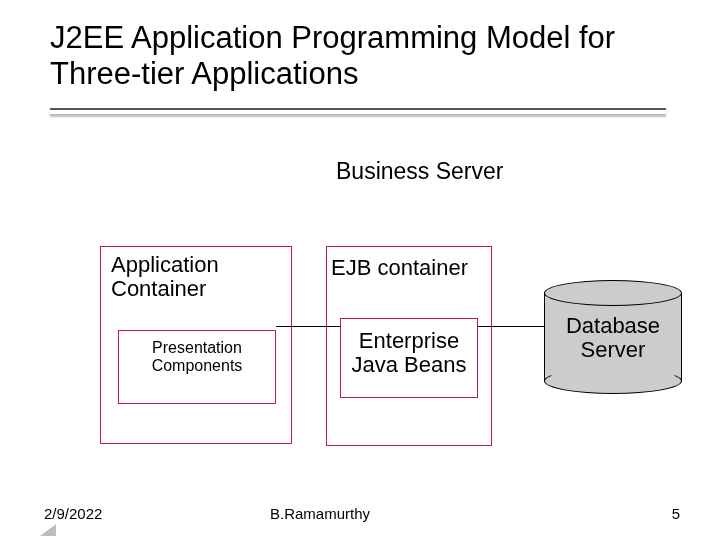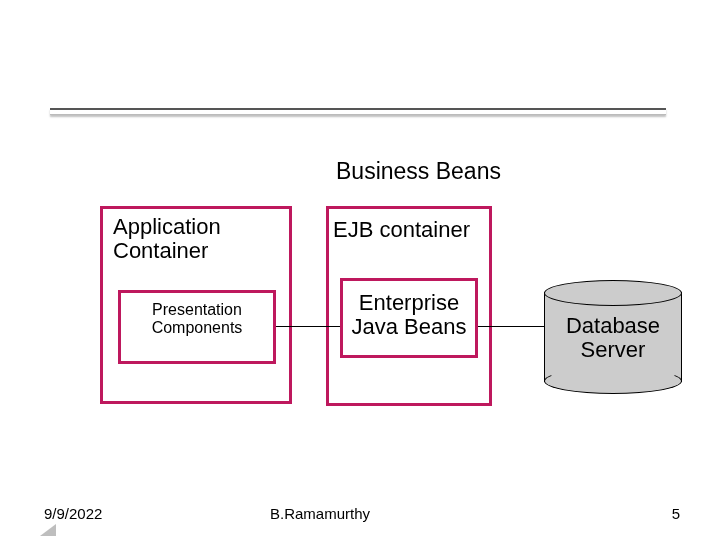--- a/index.html
+++ b/index.html
@@ -3,21 +3,21 @@
 <meta charset="utf-8">
 <style>
   html,body{margin:0;padding:0;width:720px;height:540px;background:#fff;font-family:"Verdana","Geneva",sans-serif;color:#000;}
   .slide{position:relative;width:720px;height:540px;}
   .title{position:absolute;left:50px;top:20px;right:40px;font-size:31px;line-height:1.15;font-weight:400;}
   .rule{position:absolute;left:50px;top:108px;width:616px;height:4px;border-top:2px solid #555;border-bottom:1px solid #bbb;box-shadow:0 2px 2px rgba(0,0,0,0.25);}  
   .notch{position:absolute;left:40px;top:524px;width:0;height:0;border-left:16px solid transparent;border-right:0 solid transparent;border-bottom:12px solid #888;opacity:.55}
 
   .biz{position:absolute;left:336px;top:158px;font-size:23px;}
 
-  .box{position:absolute;border:3px solid #be185d;box-sizing:border-box;}
+  .box{position:absolute;border:1px solid #be185d;box-sizing:border-box;margin-top:40px;}
   #appc{left:100px;top:206px;width:192px;height:198px;}
   #appc .lbl{position:absolute;left:10px;top:6px;font-size:22px;line-height:1.1;}
   #ejbc{left:326px;top:206px;width:166px;height:200px;}
   #ejbc .lbl{position:absolute;left:4px;top:8px;font-size:22px;}
 
   #pres{left:118px;top:290px;width:158px;height:74px;}
   #pres .lbl{position:absolute;width:100%;top:8px;text-align:center;font-size:16px;line-height:1.1;}
 
   #ejb{left:340px;top:278px;width:138px;height:80px;}
   #ejb .lbl{position:absolute;width:100%;top:10px;text-align:center;font-size:22px;line-height:1.1;}
@@ -36,23 +36,24 @@
 
   .footer{position:absolute;bottom:18px;font-size:15px;}
   #date{left:44px;}
   #author{left:270px;text-align:center;}
   #num{right:40px;}
 </style>
 </head>
 <body>
 <div class="slide">
 
+  <div class="title">J2EE Application Programming Model for Three-tier Applications</div>
   <div class="rule"></div>
 
-  <div class="biz">Business Beans</div>
+  <div class="biz">Business Server</div>
 
   <div id="appc" class="box">
     <div class="lbl">Application<br>Container</div>
   </div>
 
   <div id="ejbc" class="box">
     <div class="lbl">EJB container</div>
   </div>
 
   <div id="pres" class="box">
@@ -66,18 +67,18 @@
   <div id="c1" class="conn"></div>
   <div id="c2" class="conn"></div>
 
   <div id="db" class="cyl">
     <div class="body"></div>
     <div class="bot"></div>
     <div class="top"></div>
     <div class="txt">Database<br>Server</div>
   </div>
 
-  <div id="date" class="footer">9/9/2022</div>
+  <div id="date" class="footer">2/9/2022</div>
   <div id="author" class="footer">B.Ramamurthy</div>
   <div id="num" class="footer">5</div>
 
   <div class="notch"></div>
 </div>
 
 </body></html>

